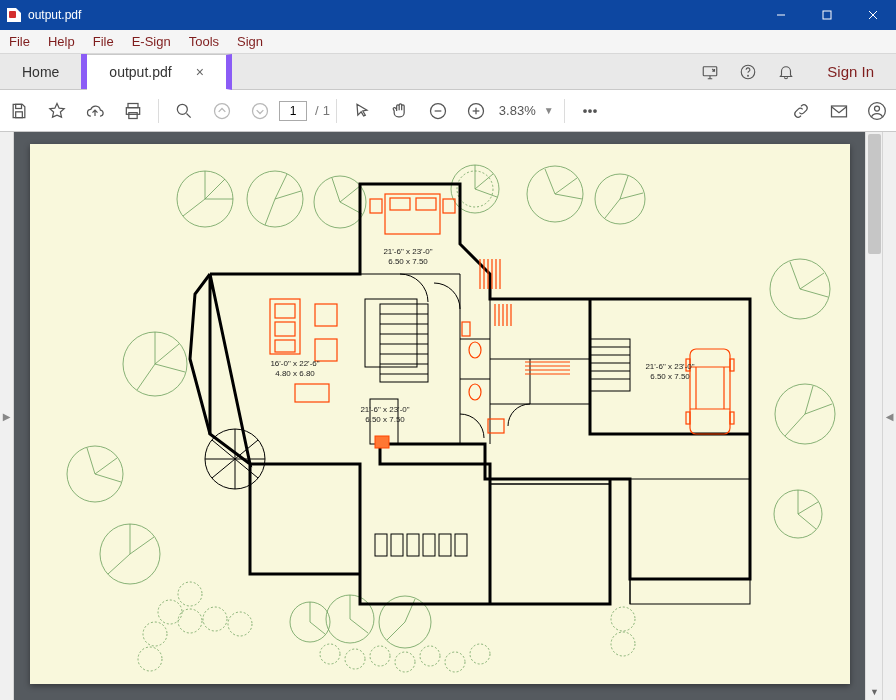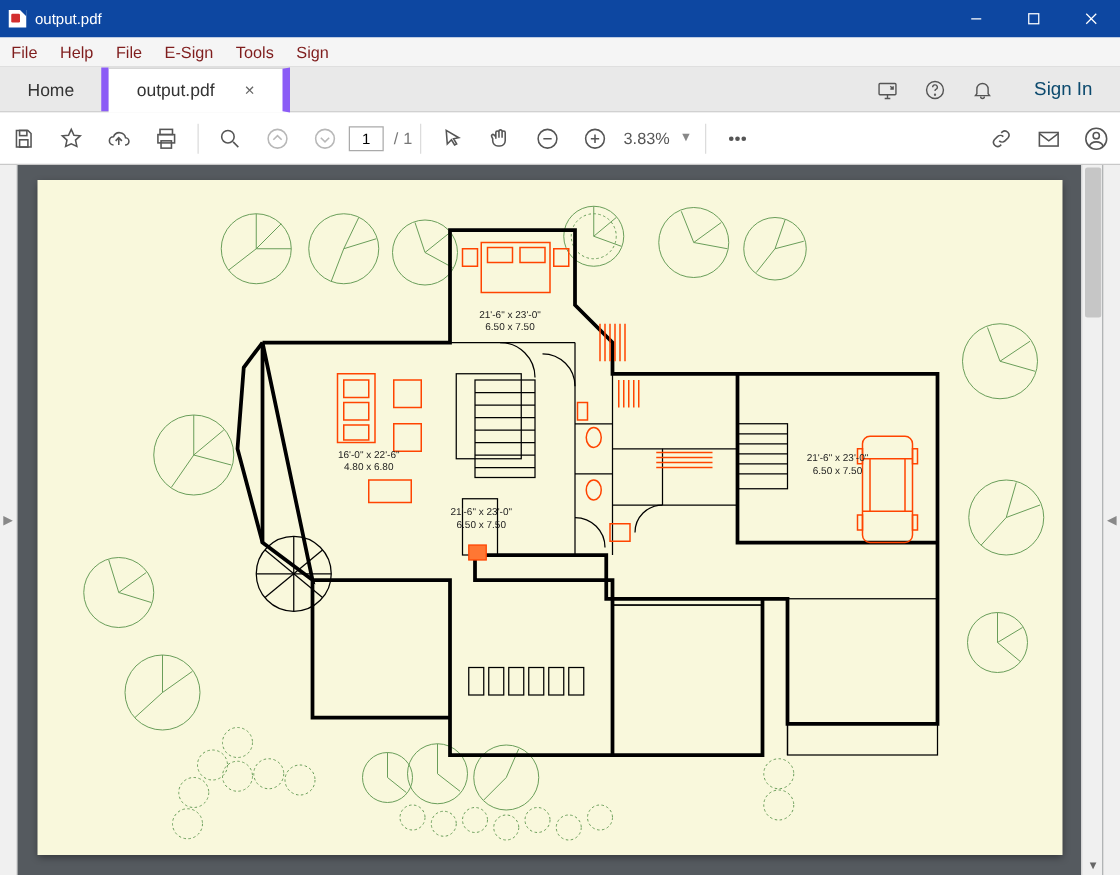--- a/index.html
+++ b/index.html
@@ -22,21 +22,21 @@
 
 
 .tabbar { height: 36px; background: #e9e9e9; border-bottom: 1px solid #c9c9c9; display: flex; align-items: stretch; font-size: 14px; color: #333; }
 .tab { padding: 0 22px; display: flex; align-items: center; border-right: 6px solid #8b5cf6; position: relative; }
 .tab.active { background: #fff; border-bottom: 1px solid #fff; margin-bottom: -1px; border-top: 1px solid #c9c9c9; }
 .tab .close-x { margin-left: 24px; font-size: 14px; color: #666; }
 .tabbar .spacer { flex:1; }
 .right-tools { display:flex; align-items:center; }
 .rt-btn { width: 38px; display:flex; justify-content:center; align-items:center; color:#555; }
 .rt-btn svg { width:18px; height:18px; stroke:#555; fill:none; stroke-width:1.5; }
-.signin { padding: 0 22px; display:flex; align-items:center; font-size:15px; color:#0c4a6e; }
+.signin { padding: 0 22px; display:flex; align-items:center; font-size:15px; color:#7f1d1d; }
 
 
 .toolbar { height: 42px; background: #fff; border-bottom: 1px solid #c9c9c9; display:flex; align-items:center; font-size:13px; color:#555; }
 .tbtn { width: 38px; height: 42px; display:flex; justify-content:center; align-items:center; }
 .tbtn svg { width:20px; height:20px; stroke:#555; fill:none; stroke-width:1.5; }
 .tbtn.disabled svg { stroke:#b8b8b8; }
 .tsep { width:1px; height:24px; background:#dcdcdc; margin: 0 6px; }
 .page-input { width: 28px; height: 20px; border:1px solid #aaa; text-align:center; font-size:12px; }
 .page-of { margin: 0 4px 0 8px; color:#777; }
 .page-total { color:#777; }

